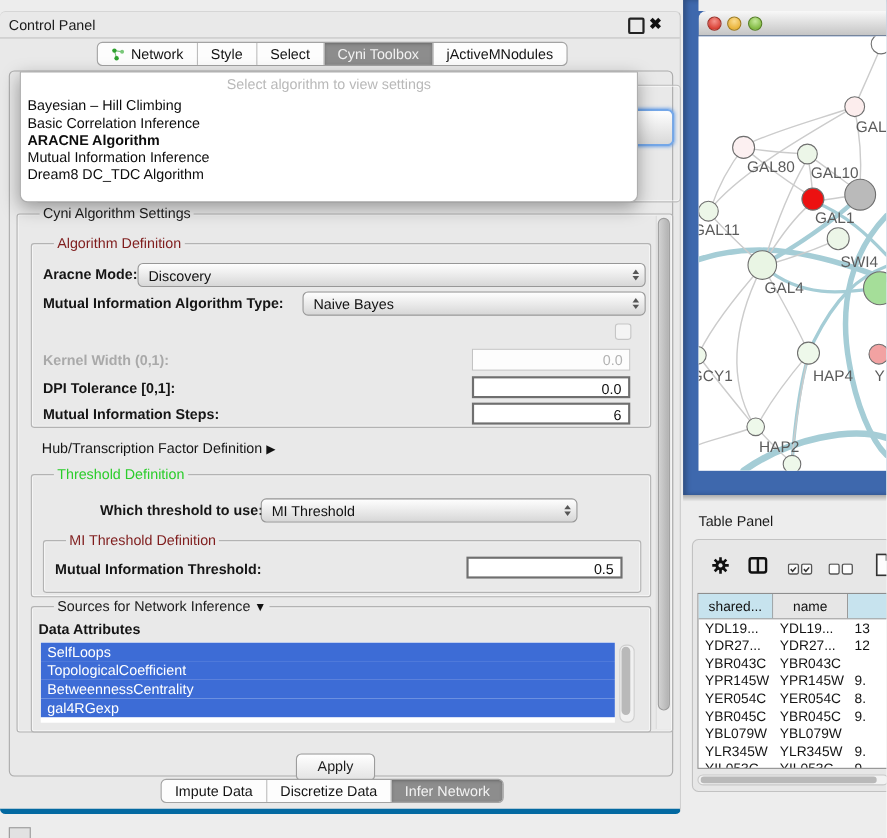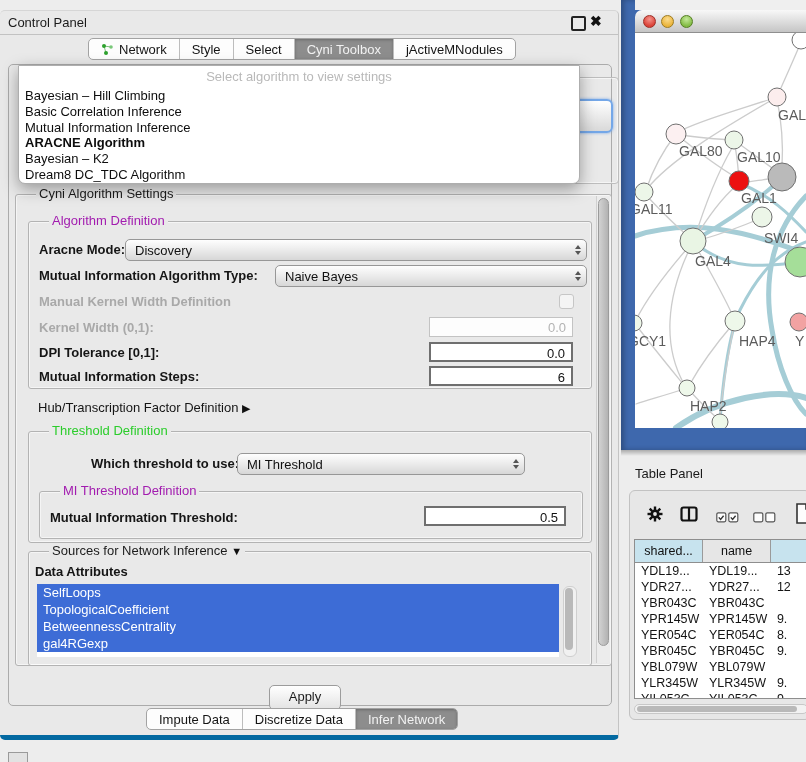--- a/index.html
+++ b/index.html
@@ -29,21 +29,21 @@
 
   
   #cp-box{left:8px;top:53px;width:602px;height:640px;border:1px solid #ababab;
     border-radius:5px;background:#e9e9e9;}
 
   
   .group{position:absolute;border:1px solid #b3b3b3;border-radius:3px;
     box-shadow:inset 0 0 0 1px rgba(255,255,255,.55);}
   .group-title{position:absolute;top:-8px;left:20px;background:#e9e9e9;padding:0 3px;
     font-size:13px;line-height:14px;}
-  .t-blue{color:#a21caf;}
+  .t-blue{color:#7f1d1d;}
   .t-green{color:#2bcd2b;}
 
   .lbl{position:absolute;font-size:13px;color:#151515;font-weight:bold;white-space:nowrap;}
   .lbl-plain{font-weight:normal;}
   .lbl-gray{color:#a9a9a9;}
 
   
   .combo{position:absolute;height:22px;border:1px solid #979797;border-radius:5px;
     background:linear-gradient(#fefefe,#e9e9e9 55%,#d7d7d7);box-sizing:border-box;
     display:flex;align-items:center;}
@@ -196,21 +196,20 @@
 
           <span class="lbl" style="left:10px;top:46px;">Mutual Information Algorithm Type:</span>
           <div class="combo" style="left:246px;top:43px;width:312px;">
             <span class="combo-value">Naive Bayes</span>
             <span class="combo-spin">
               <span class="tri-up"></span>
                 <span class="tri-down"></span>
               </span>
           </div>
 
-          <span class="lbl lbl-gray" style="left:10px;top:72px;">Manual Kernel Width Definition</span>
           <span class="checkbox" style="left:530px;top:72px;"></span>
 
           <span class="lbl lbl-gray" style="left:10px;top:98px;">Kernel Width (0,1):</span>
           <span class="tinput disabled" style="left:400px;top:95px;width:144px;">0.0</span>
 
           <span class="lbl" style="left:10px;top:123px;">DPI Tolerance [0,1]:</span>
           <span class="tinput enabled" style="left:400px;top:120px;width:144px;">0.0</span>
 
           <span class="lbl" style="left:10px;top:147px;">Mutual Information Steps:</span>
           <span class="tinput enabled" style="left:400px;top:144px;width:144px;">6</span>
@@ -263,23 +262,22 @@
       </div>
 
       <div id="apply-btn" class="abs">Apply</div>
     </div>
 
     <div id="algo-popup" class="abs">
       <div id="algo-placeholder">Select algorithm to view settings</div>
       <div id="algo-items">
           <div class="algo-item">Bayesian – Hill Climbing</div>
           <div class="algo-item">Basic Correlation Inference</div>
+          <div class="algo-item bold">ARACNE Algorithm</div>
           <div class="algo-item">Mutual Information Inference</div>
-          <div class="algo-item bold">ARACNE Algorithm</div>
-          <div class="algo-item">Bayesian – K2</div>
           <div class="algo-item">Dream8 DC_TDC Algorithm</div>
         </div>
     </div>
 
     <div id="cp-bottom-tabs" class="segbar abs">
         <div class="seg">
           <span>Impute Data</span>
         </div>
         <div class="seg">
           <span>Discretize Data</span>

